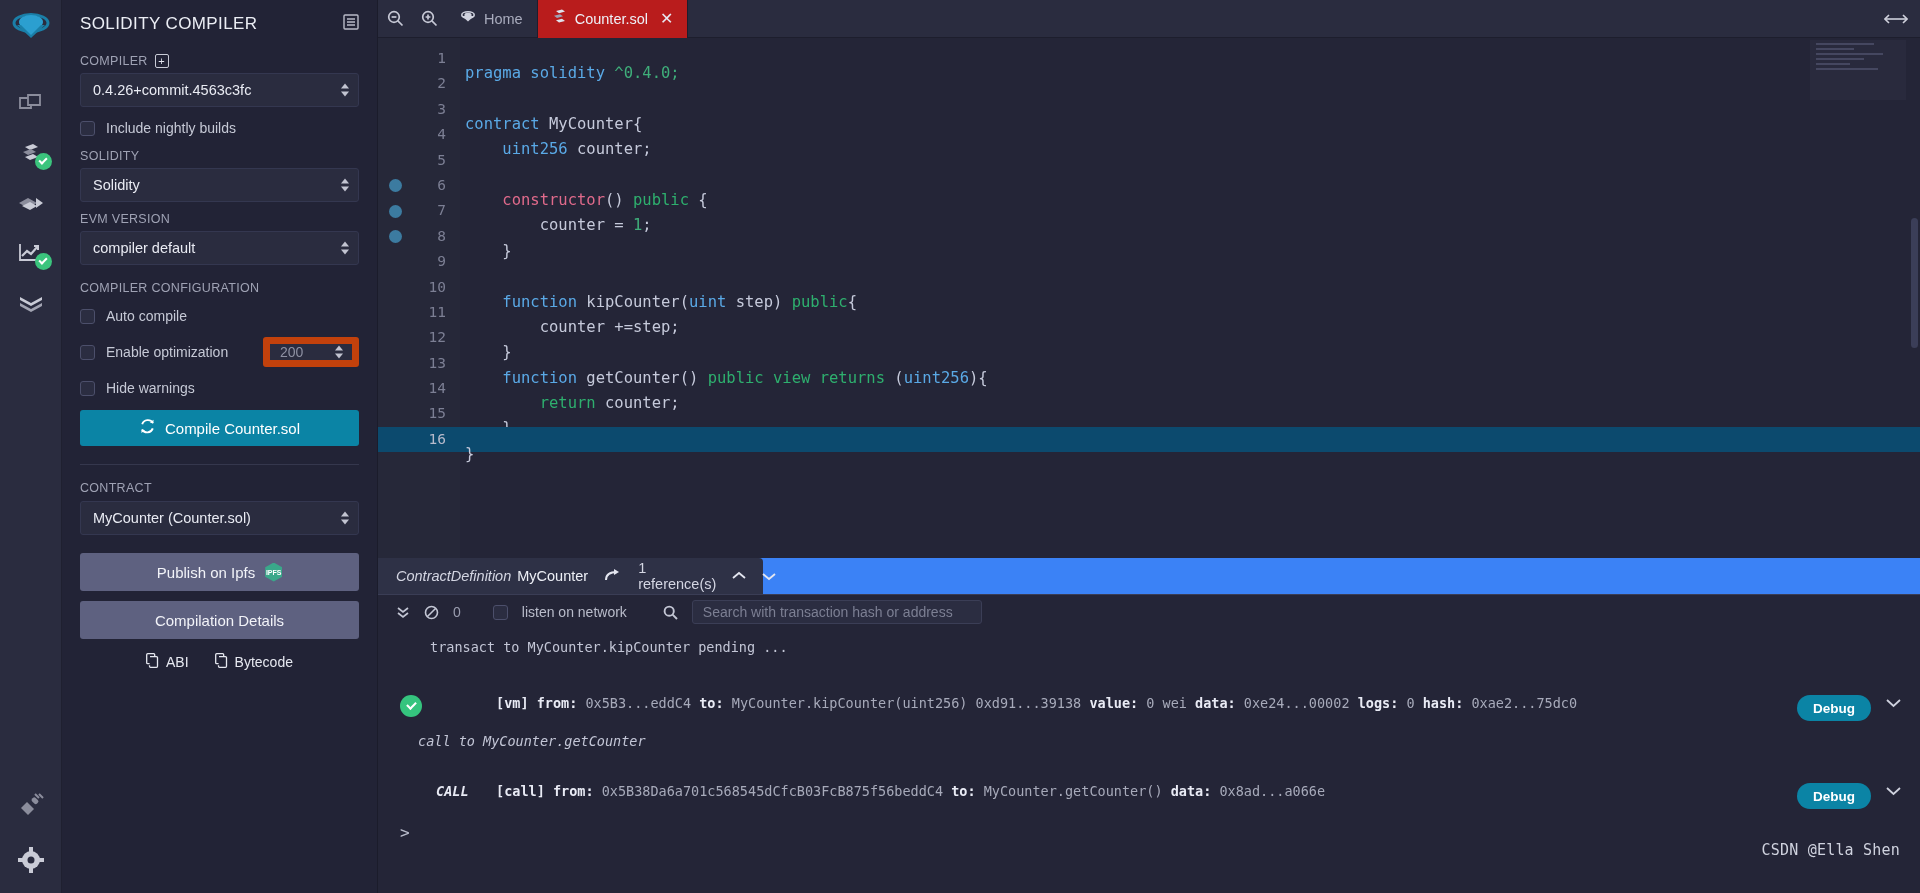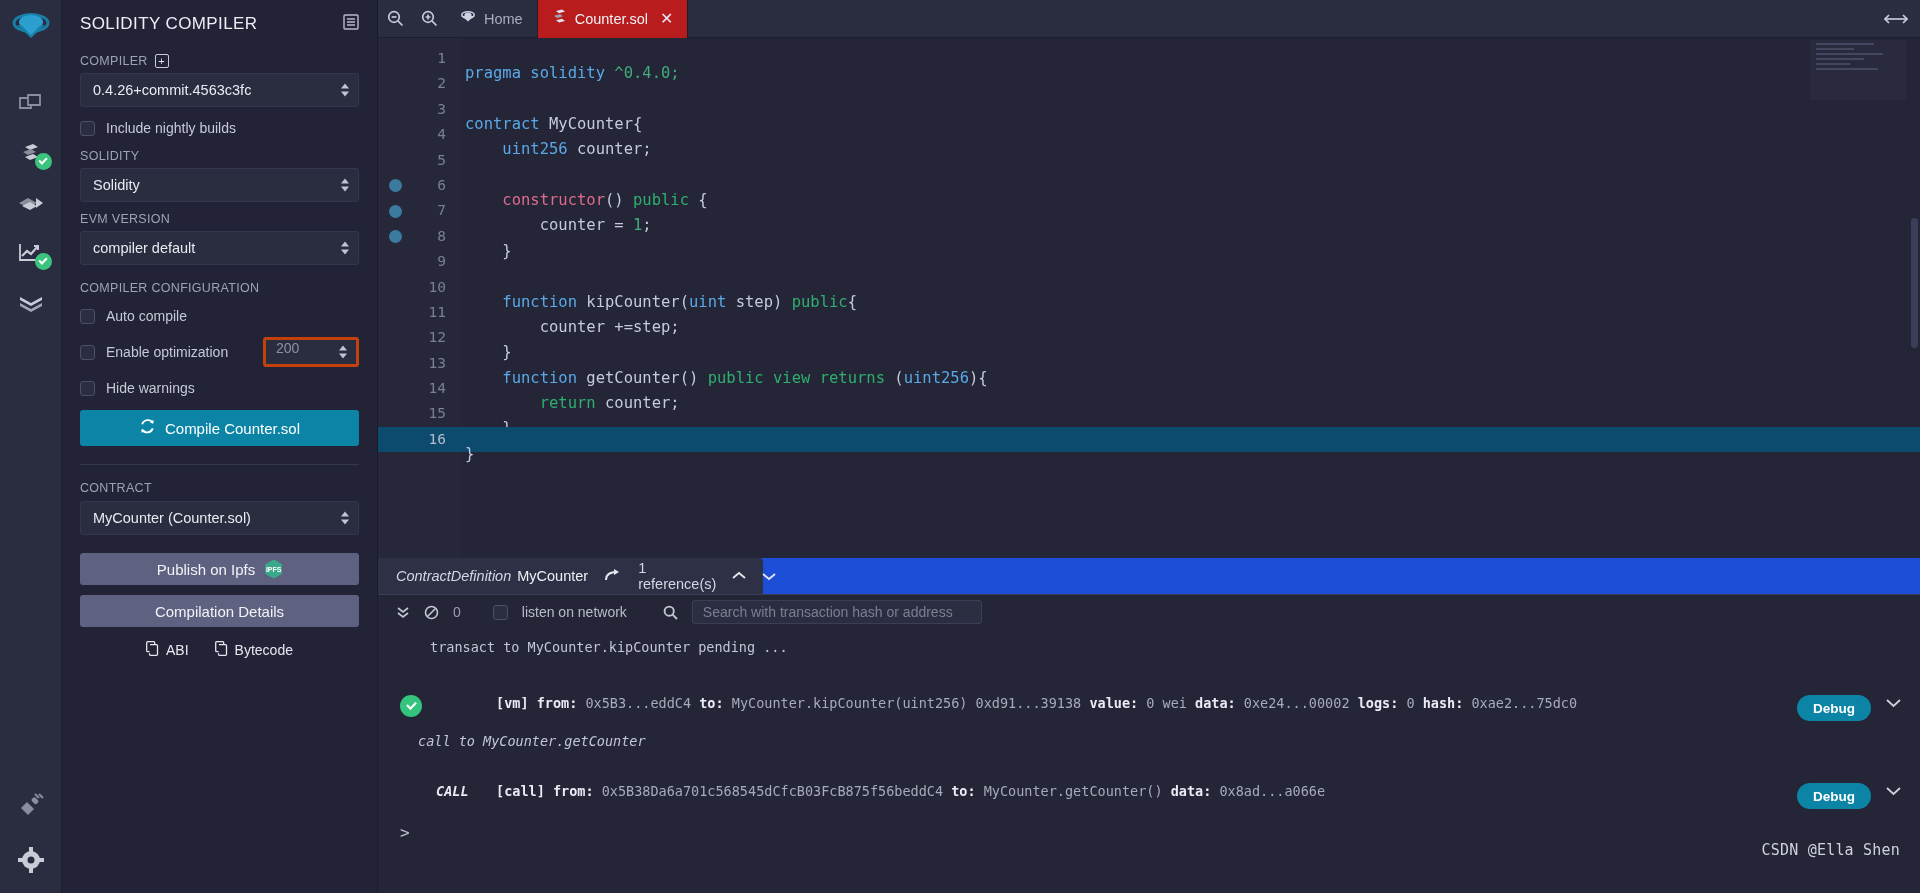--- a/index.html
+++ b/index.html
@@ -76,33 +76,33 @@
   .cbox {
     width: 15px; height: 15px; border: 1px solid #4c4f6b; border-radius: 3px;
     background: #2b2d41; flex: 0 0 15px;
   }
   .check-label { font-size: 14px; color: #c6c9d6; }
   .sec-label {
     font-size: 12.5px; color: #9fa2b4; letter-spacing: .3px; margin: 16px 0 6px 0;
   }
   .opt-row { display: flex; align-items: center; justify-content: space-between; margin: 13px 0; }
   .runs-box {
-    width: 96px; height: 30px; background: #2a2c3f; border: 3px solid #c2410c;
-    border-radius: 3px; display: flex; align-items: flex-start; padding: 0 22px 0 10px;
+    width: 96px; height: 30px; background: #2a2c3f; border: 7px solid #c2410c;
+    border-radius: 3px; display: flex; align-items: flex-end; padding: 0 22px 0 10px;
     font-size: 14px; color: #8e91a3; position: relative;
   }
   .btn-compile {
     margin-top: 14px; height: 36px; width: 100%; background: #0b84a5;
     color: #fff; border: none; border-radius: 3px; font-size: 15px;
     display: flex; align-items: center; justify-content: center; gap: 9px;
     font-family: "Liberation Sans", sans-serif; cursor: pointer;
   }
   .divider { height: 1px; background: #35374d; margin: 18px 0 0 0; }
   .btn-grey {
-    margin-top: 10px; height: 32px; width: 100%; background: #5e6180;
+    margin-top: 10px; height: 38px; width: 100%; background: #5e6180;
     color: #f2f3f8; border: none; border-radius: 3px; font-size: 15px;
     display: flex; align-items: center; justify-content: center; gap: 10px;
     font-family: "Liberation Sans", sans-serif; cursor: pointer;
   }
   .ipfs-badge {
     width: 17px; height: 19px; background: #3aa88a; color: #fff; font-size: 7px;
     display: flex; align-items: center; justify-content: center; font-weight: bold;
     clip-path: polygon(50% 0,100% 25%,100% 75%,50% 100%,0 75%,0 25%);
   }
   .copy-row {
@@ -172,21 +172,21 @@
   
   .ctxbar {
     position: relative; height: 36px; background: #2e3146;
     display: inline-flex; align-items: center; gap: 16px; padding: 0 18px;
     font-size: 14.5px; color: #d8dae5; width: 385px;
     border-top-right-radius: 4px;
   }
   .ctx-kind { font-style: italic; color: #d3d5e2; }
   .ctx-name { color: #eef0f7; }
   .ctx-ref { color: #d4d6e3; }
-  .ctxbar-wrap { flex: 0 0 36px; background: #1d4ed8; }
+  .ctxbar-wrap { flex: 0 0 36px; background: #3b82f6; }
 
   
   .terminal { flex: 1 1 auto; background: #242537; display: flex; flex-direction: column; border-top: 1px solid #3a3d55; }
   .term-toolbar {
     height: 34px; display: flex; align-items: center; gap: 14px; padding: 0 18px;
     flex: 0 0 34px; color: #b6b9ca; font-size: 14px;
   }
   .term-icon { color: #c3c6d4; display: flex; align-items: center; cursor: pointer; }
   .term-count { color: #9b9eb0; font-size: 14px; }
   .term-cbox-label { color: #b9bcca; font-size: 14px; }

